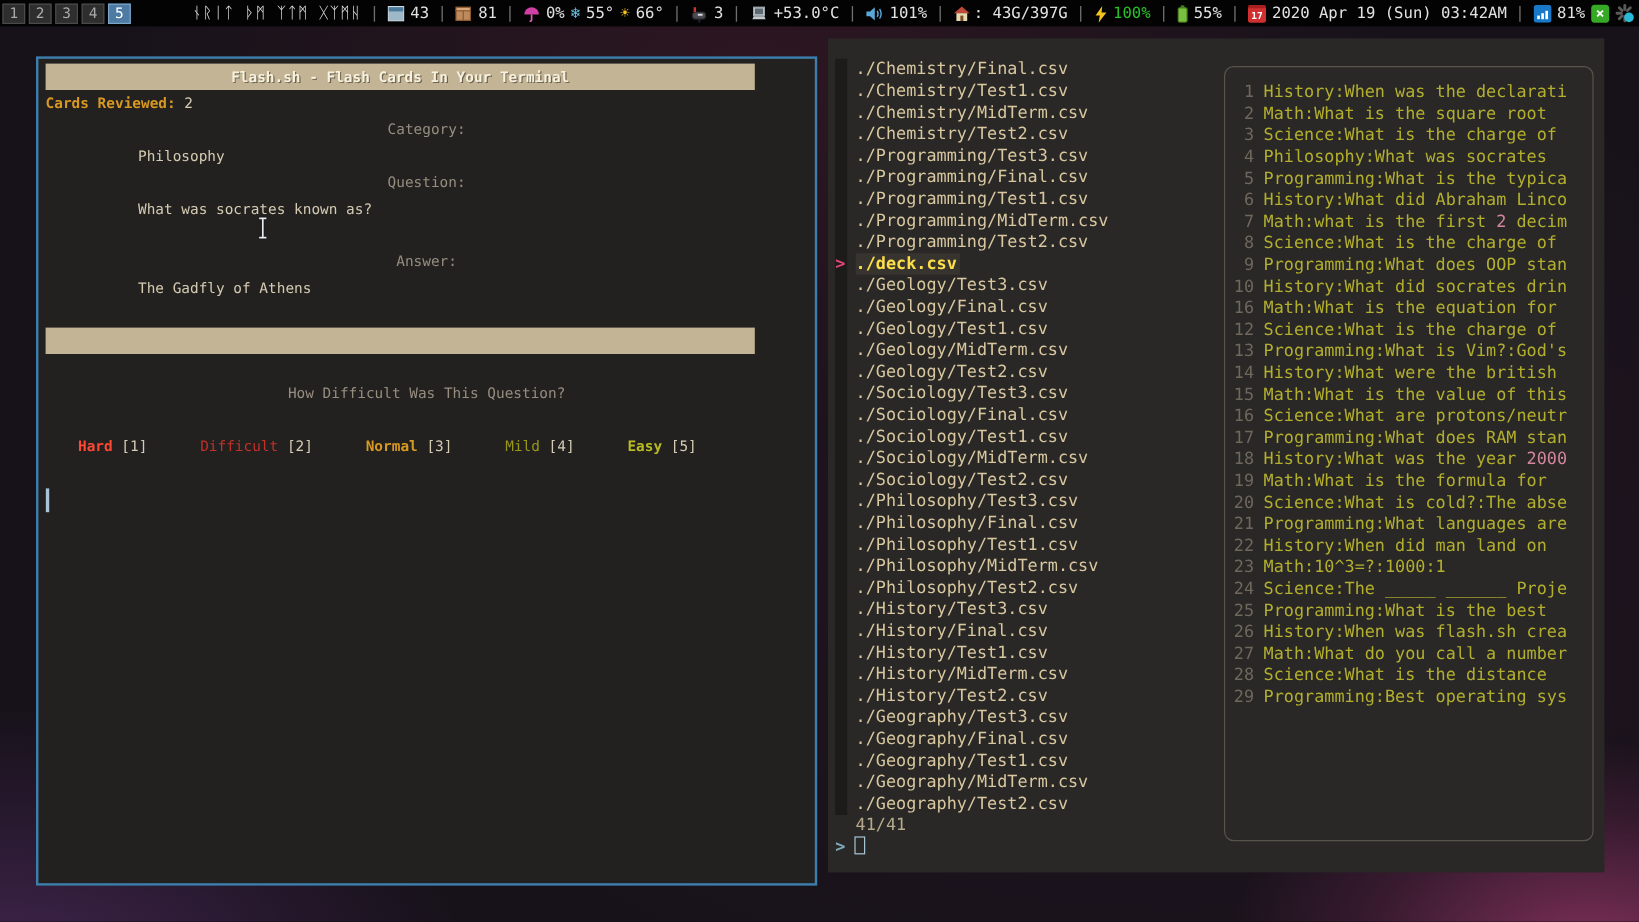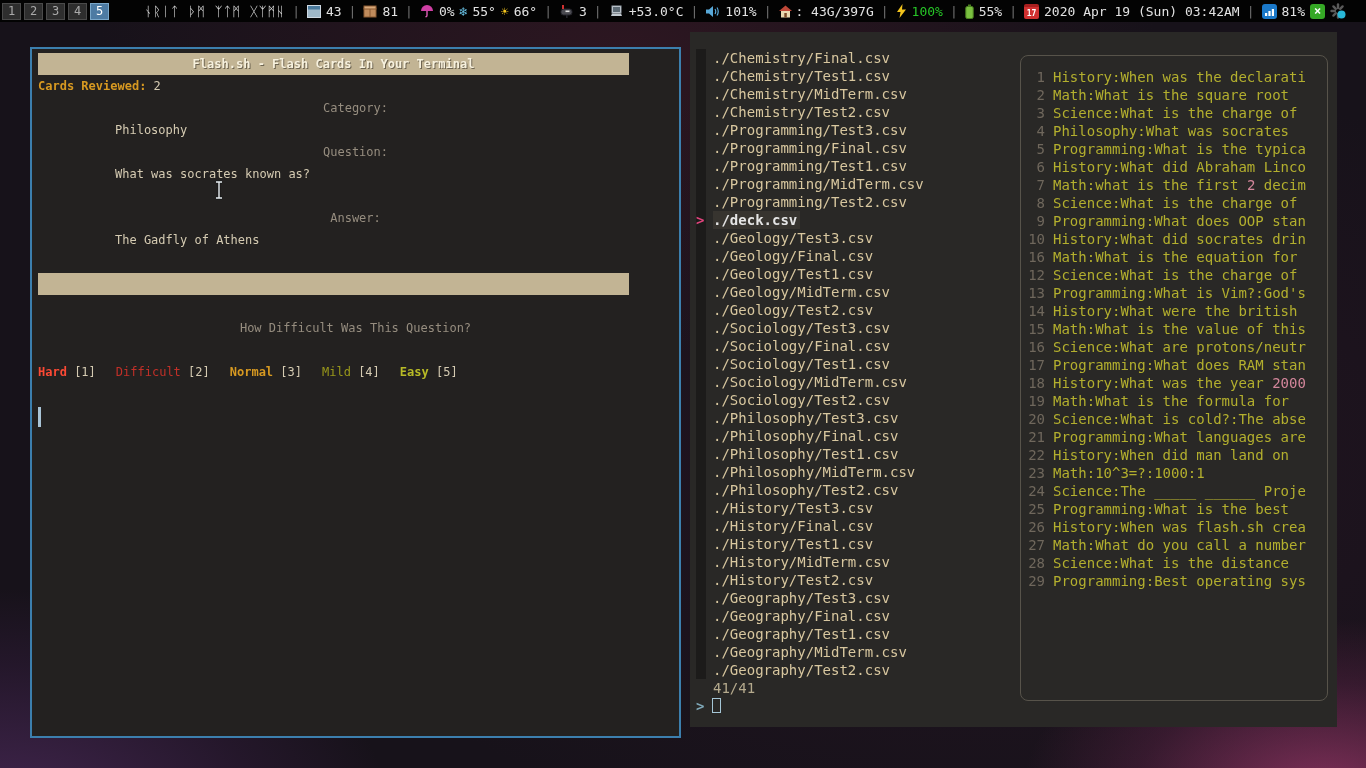--- a/index.html
+++ b/index.html
@@ -14,21 +14,21 @@
       #17121a;
     position:relative;
   }
   
   .bar { position:absolute; left:0; top:0; width:1366px; height:22px; background:#030303;
          display:flex; align-items:center; font-size:13px; color:#e2e2e2; }
   .ws-wrap { display:flex; gap:3px; margin-left:2px; }
   .ws { width:19px; height:17px; background:#2e2e2e; border:1px solid #4a4a4a; color:#aaa;
         font-size:12px; display:flex; align-items:center; justify-content:center; }
   .ws.active { background:#4d7ba3; border-color:#7aa7c9; color:#fff; }
-  .bar-right { margin-left:auto; display:flex; align-items:center; gap:7px; padding-right:20px; white-space:nowrap; }
+  .bar-right { margin-left:auto; display:flex; align-items:flex-end; gap:7px; padding-right:4px; white-space:nowrap; }
   .sep { color:#6f6f6f; }
   .seg { display:flex; align-items:center; gap:5px; }
   .runes { color:#e8e8e8; letter-spacing:1px; }
   .green { color:#27c427; }
   .cal { width:15px; height:15px; background:#d03030; border-radius:2px; color:#fff;
          font-size:8px; font-weight:bold; display:flex; align-items:flex-end; justify-content:center;
          border-top:3px solid #a81f1f; line-height:10px; }
   .tray { width:15px; height:15px; border-radius:3px; display:flex; align-items:center; justify-content:center; }
   .tray.x { background:#35a825; color:#fff; font-weight:bold; font-size:12px; }
   .icon-svg { display:block; }
@@ -36,31 +36,31 @@
   .flash-win { position:absolute; left:30px; top:47px; width:651px; height:691px;
                background:#232120; border:2px solid #3c7fae; color:#d5cbb2;
                font-size:12px; padding:4px 6px; }
   .tline { height:22px; line-height:22px; white-space:pre; overflow:hidden; }
   .titlebar { width:591px; background:#c2b494; color:#f7f1de; font-weight:bold;
               text-align:center; text-shadow:1px 1px 0 rgba(40,35,25,.55); }
   .hbar { width:591px; background:#c2b494; }
   .lbl { color:#968d7f;text-align:center; }
   .orange { color:#d79921; font-weight:bold; }
   .indent { padding-left:77px; }
-  .diffrow { display:flex; gap:20px; }
+  .diffrow { display:flex; gap:44px;margin-left:27px; }
   .term-caret { display:inline-block; width:3px; height:20px; background:#a9c4d6; vertical-align:middle; }
   
   .pick-win { position:absolute; left:690px; top:32px; width:647px; height:695px;
               background:#292826; font-size:14px; color:#d8c79f;padding-left:35px; }
   .flist { position:absolute; left:0; top:17px; width:330px; }
   .frow { height:18px; line-height:18px; display:flex; white-space:pre; }
   .gut { display:inline-block; width:10px; margin-left:6px; background:#1c1b1a;
          color:#e0447c; font-weight:bold; text-align:left; }
   .ftext { margin-left:7px; }
-  .frow.sel .ftext { background:#37342f; color:#e5e5e5; font-weight:bold; padding-right:3px; }
+  .frow.sel .ftext { background:#37342f; color:#fde047; font-weight:bold; padding-right:3px; }
   .fstatus { position:absolute; left:23px; top:647px; height:18px; line-height:18px; color:#b5aa8d; }
   .promptrow { position:absolute; left:6px; top:665px; height:18px; line-height:18px; }
   .prompt-sym { color:#7fa8b8; font-weight:bold; }
   .fzf-cursor { display:inline-block; width:9px; height:15px; border:1.5px solid #a5c6d6;
                 vertical-align:-2px; margin-left:8px; }
   
   .preview { position:absolute; left:330px; top:23px; width:308px; height:646px;
              border:1px solid #57534a; border-radius:8px; overflow:hidden; padding-top:12px; }
   .prow { height:18px; line-height:18px; white-space:pre; overflow:hidden; display:flex; }
   .pnum { width:24px; text-align:right; color:#6f675c; flex:none; }

